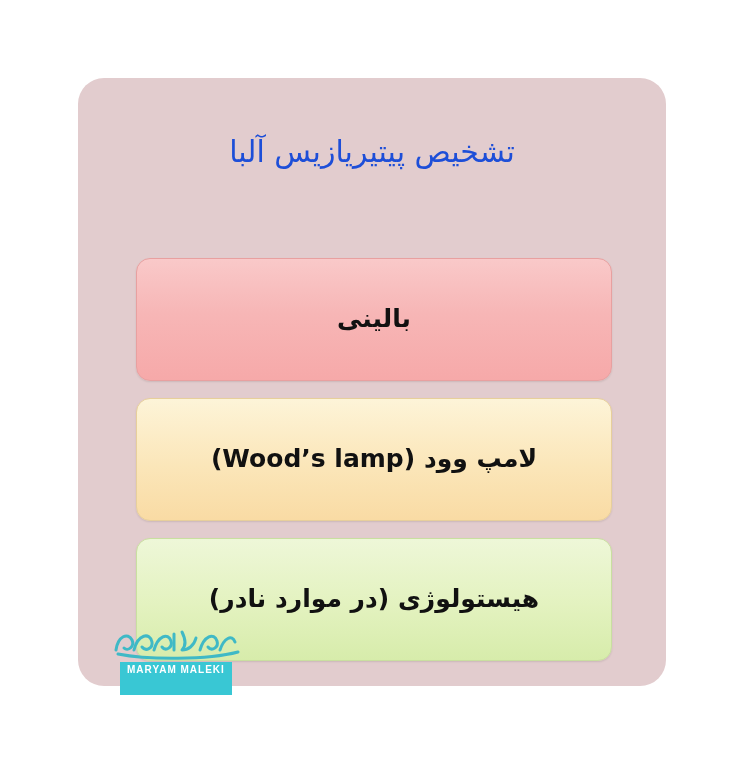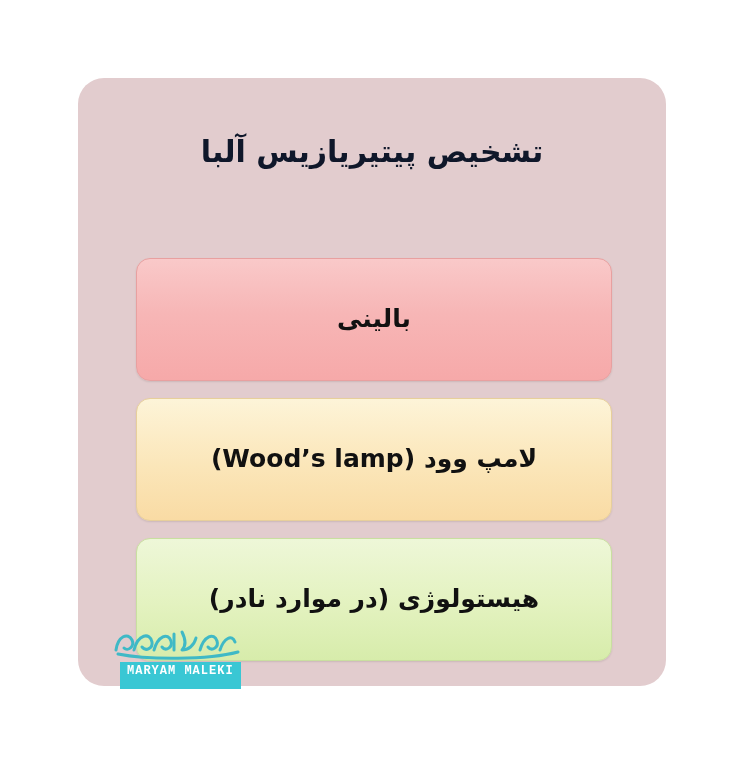--- a/index.html
+++ b/index.html
@@ -35,22 +35,22 @@
     box-sizing: border-box;
   }
 
   .diagram-title {
     position: absolute;
     left: 0;
     top: 56px;
     width: 100%;
     text-align: center;
     font-size: 30px;
-    font-weight: bold;
-    color: #0f172a;
+    font-weight: normal;
+    color: #1d4ed8;
     direction: rtl;
     letter-spacing: 0px;
   }
 
   .box {
     position: absolute;
     left: 58px;
     width: 476px;
     height: 123px;
     border-radius: 14px;
@@ -105,25 +105,25 @@
     top: 0;
     width: 140px;
     height: 44px;
   }
   .wm-bar {
     position: absolute;
     left: 12px;
     top: 42px;
     background: #39c7d4;
     color: #ffffff;
-    font-size: 12px;
+    font-size: 10px;
     font-weight: bold;
     letter-spacing: 1px;
-    padding: 2px 7px 11px 7px;
-    font-family: Liberation Mono, monospace;
+    padding: 2px 7px 20px 7px;
+    font-family: Liberation Sans, sans-serif;
     direction: ltr;
   }
 </style>
 </head>
 <body>
 
 <div class="canvas">
 
   <div class="outer-card">
 

